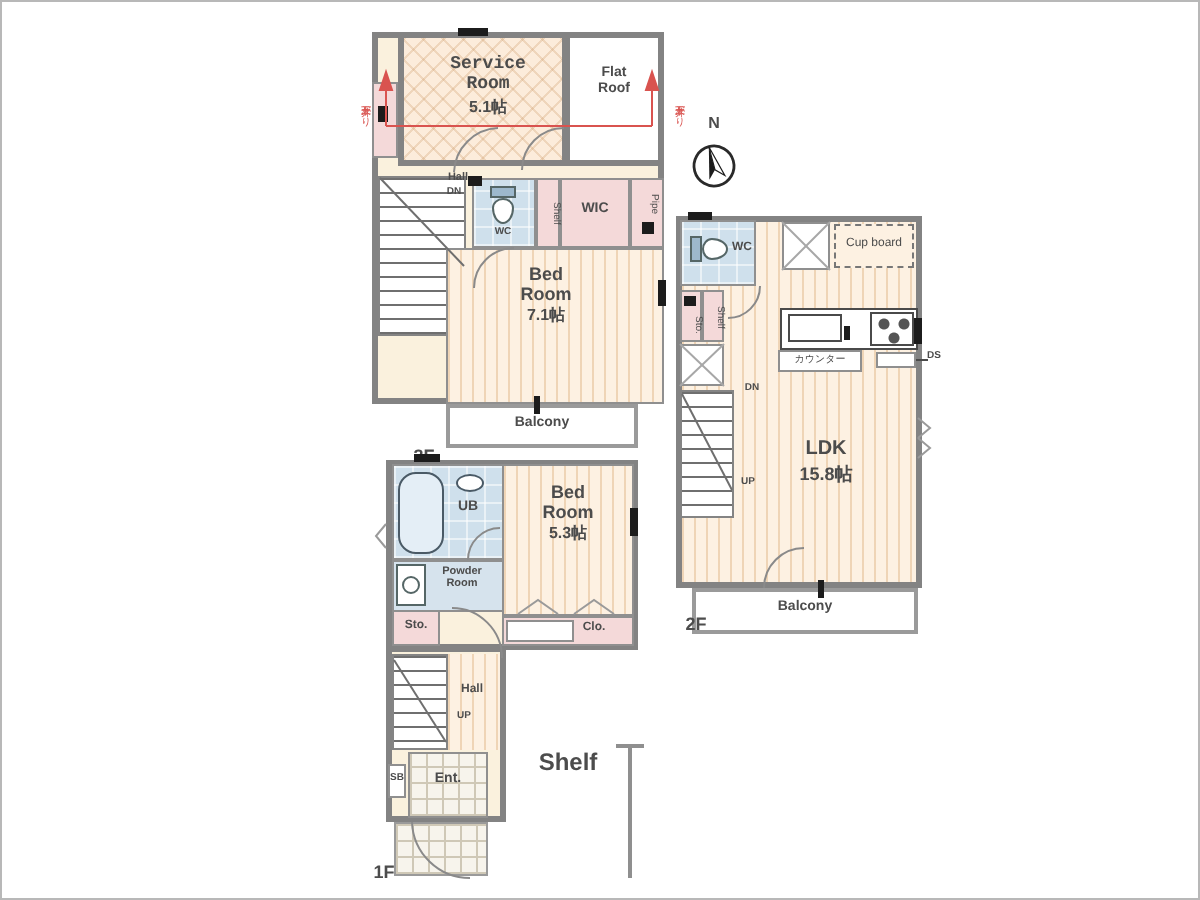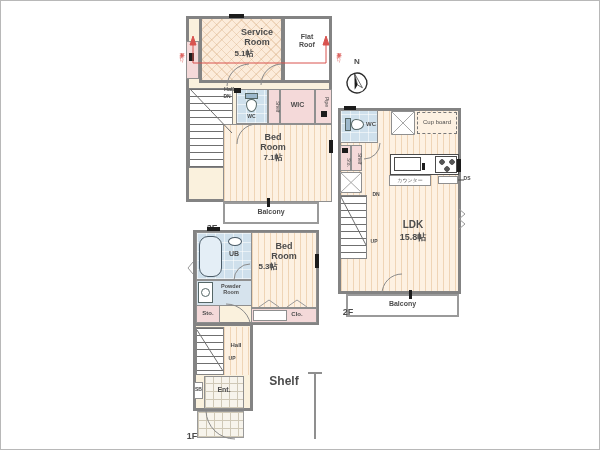--- a/index.html
+++ b/index.html
@@ -58,21 +58,21 @@
     <div class="abs white wall2" style="left:222px;top:201px;width:96px;height:22px;"></div>
 
     <div class="abs icon-border" style="left:244px;top:92px;width:13px;height:6px;background:#9db8cc;"></div>
     <div class="abs icon-border" style="left:245px;top:98px;width:11px;height:13px;background:#fff;border-radius:50% 50% 50% 50%/38% 38% 62% 62%;"></div>
 
     <div class="abs blk" style="left:228px;top:13px;width:15px;height:4px;"></div>
     <div class="abs blk" style="left:328px;top:139px;width:4px;height:13px;"></div>
     <div class="abs blk" style="left:266px;top:197px;width:3px;height:9px;"></div>
     <div class="abs blk" style="left:233px;top:87px;width:7px;height:5px;"></div>
 
-    <div class="lbl s9" style="left:216px;top:26px;width:80px;">Service
+    <div class="lbl s9" style="left:203px;top:26px;width:80px;font-family:Liberation Mono, monospace;">Service
 Room</div>
     <div class="lbl s8" style="left:203px;top:49px;width:80px;">5.1帖</div>
     <div class="lbl s7" style="left:283px;top:32px;width:46px;">Flat
 Roof</div>
     <div class="lbl s55" style="left:217px;top:85px;width:22px;">Hall</div>
     <div class="lbl s5" style="left:217px;top:93px;width:18px;">DN</div>
     <div class="lbl s5" style="left:235px;top:113px;width:31px;">WC</div>
     <div class="lbl s5 vlbl n" style="left:267px;top:91px;width:12px;height:30px;">Shelf</div>
     <div class="lbl s7" style="left:279px;top:100px;width:35px;">WIC</div>
     <div class="lbl s5 vlbl n" style="left:316px;top:91px;width:12px;height:20px;">Pipe</div>
@@ -148,21 +148,21 @@
     <div class="abs tile thin" style="left:203px;top:375px;width:40px;height:33px;"></div>
     <div class="abs tile" style="left:196px;top:410px;width:47px;height:27px;border:1px solid #9a9a9a;"></div>
     <div class="abs blk" style="left:206px;top:226px;width:13px;height:4px;"></div>
     <div class="abs blk" style="left:314px;top:253px;width:4px;height:14px;"></div>
 
     <div class="lbl s7" style="left:222px;top:249px;width:22px;">UB</div>
     <div class="lbl s55" style="left:209px;top:282px;width:42px;">Powder
 Room</div>
     <div class="lbl s9" style="left:248px;top:240px;width:70px;">Bed
 Room</div>
-    <div class="lbl s8" style="left:232px;top:262px;width:70px;">5.3帖</div>
+    <div class="lbl s8" style="left:248px;top:262px;width:70px;">5.3帖</div>
     <div class="lbl s6" style="left:283px;top:310px;width:26px;">Clo.</div>
     <div class="lbl s6" style="left:195px;top:309px;width:24px;">Sto.</div>
     <div class="lbl s6" style="left:220px;top:341px;width:30px;">Hall</div>
     <div class="lbl s5" style="left:220px;top:355px;width:22px;">UP</div>
     <div class="lbl s5" style="left:192px;top:386px;width:11px;">SB</div>
     <div class="lbl s7" style="left:210px;top:385px;width:26px;">Ent.</div>
     <div class="lbl s12" style="left:248px;top:374px;width:70px;">Shelf</div>
     <div class="lbl s9" style="left:182px;top:430px;width:18px;">1F</div>
   </div>
 

